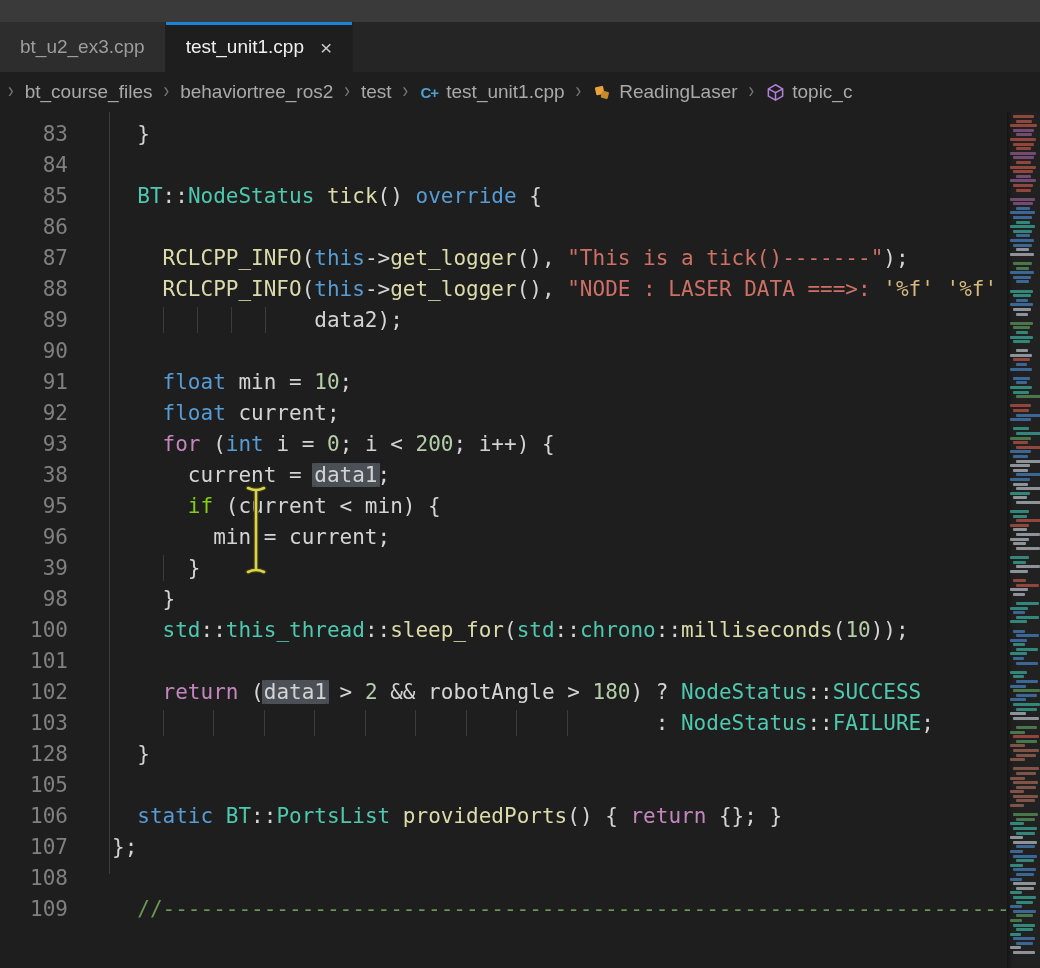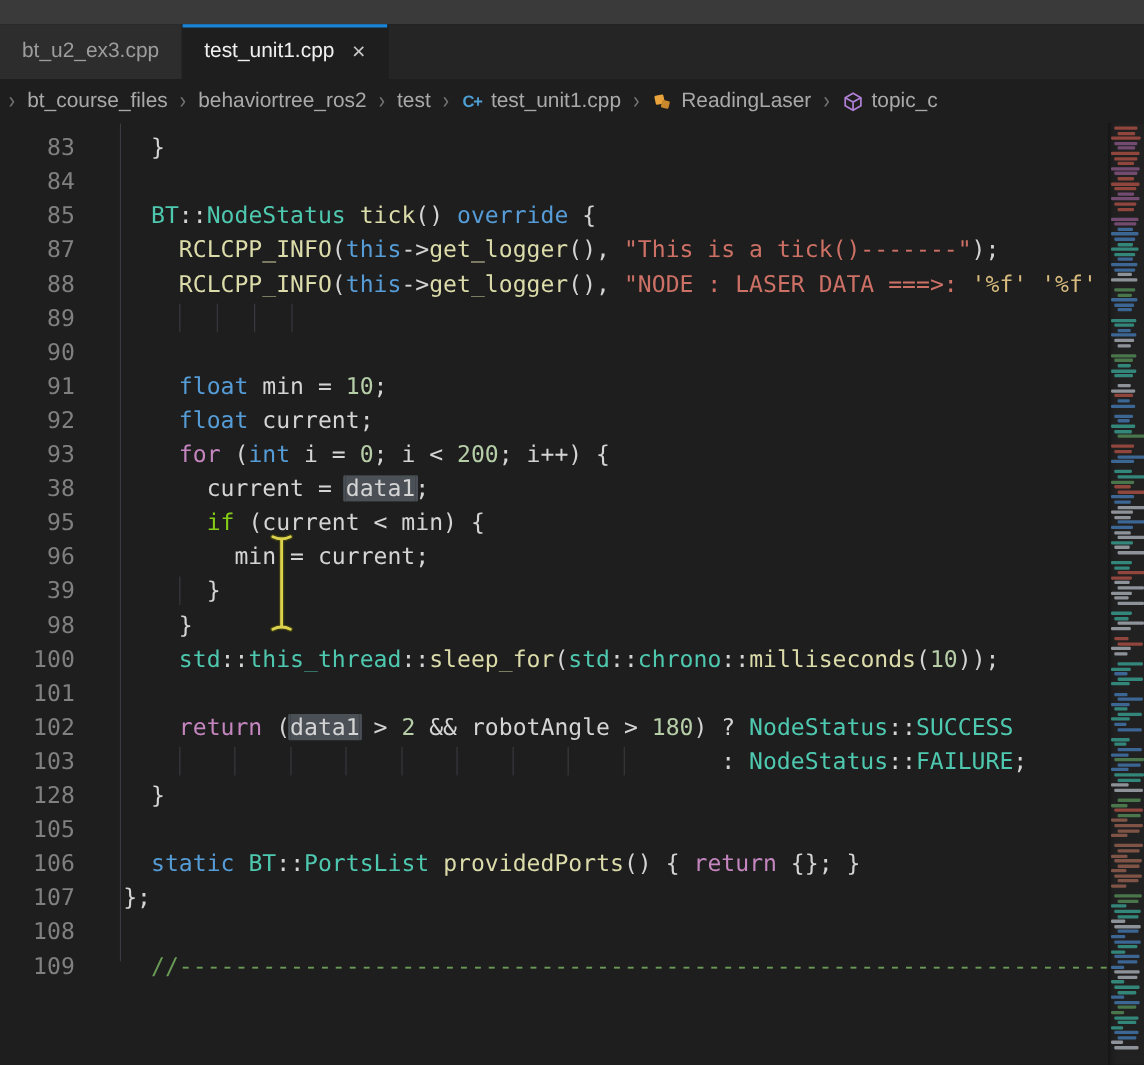--- a/index.html
+++ b/index.html
@@ -105,23 +105,24 @@
         <span>topic_c</span>
       </span>
     </div>
 
   <div class="editor">
     <div class="cont-guide"></div>
     <div id="code-lines">
         <div class="line"><div class="ln">83</div><div class="code"><span style="color: rgb(212, 212, 212);">  }</span></div></div>
         <div class="line"><div class="ln">84</div><div class="code"></div></div>
         <div class="line"><div class="ln">85</div><div class="code"><span style="color: rgb(78, 201, 176);">  BT</span><span style="color: rgb(212, 212, 212);">::</span><span style="color: rgb(78, 201, 176);">NodeStatus</span><span style="color: rgb(212, 212, 212);"> </span><span style="color: rgb(220, 220, 170);">tick</span><span style="color: rgb(212, 212, 212);">() </span><span style="color: rgb(86, 156, 214);">override</span><span style="color: rgb(212, 212, 212);"> {</span></div></div>
+        <div class="line"><div class="ln">86</div><div class="code"></div></div>
         <div class="line"><div class="ln">87</div><div class="code"><span style="color: rgb(220, 220, 170);">    RCLCPP_INFO</span><span style="color: rgb(212, 212, 212);">(</span><span class="squig" style="color: rgb(86, 156, 214);">this</span><span style="color: rgb(212, 212, 212);">-&gt;</span><span style="color: rgb(220, 220, 170);">get_logger</span><span style="color: rgb(212, 212, 212);">(), </span><span style="color: rgb(205, 112, 101);">"This is a tick()-------"</span><span style="color: rgb(212, 212, 212);">);</span></div></div>
         <div class="line"><div class="ln">88</div><div class="code"><span style="color: rgb(220, 220, 170);">    RCLCPP_INFO</span><span style="color: rgb(212, 212, 212);">(</span><span class="squig" style="color: rgb(86, 156, 214);">this</span><span style="color: rgb(212, 212, 212);">-&gt;</span><span style="color: rgb(220, 220, 170);">get_logger</span><span style="color: rgb(212, 212, 212);">(), </span><span style="color: rgb(205, 112, 101);">"NODE : LASER DATA ===&gt;: </span><span style="color: rgb(215, 186, 125);">'%f'</span><span style="color: rgb(205, 112, 101);"> </span><span style="color: rgb(215, 186, 125);">'%f'</span></div></div>
-        <div class="line"><div class="ln">89</div><div class="tick" style="left: 162.56px;"></div><div class="tick" style="left: 196.688px;"></div><div class="tick" style="left: 230.816px;"></div><div class="tick" style="left: 264.944px;"></div></div>
+        <div class="line"><div class="ln">89</div><div class="tick" style="left: 162.56px;"></div><div class="tick" style="left: 196.688px;"></div><div class="tick" style="left: 230.816px;"></div><div class="tick" style="left: 264.944px;"></div><div class="code"><span style="color: rgb(212, 212, 212);">                data2);</span></div></div>
         <div class="line"><div class="ln">90</div><div class="code"></div></div>
         <div class="line"><div class="ln">91</div><div class="code"><span style="color: rgb(86, 156, 214);">    float</span><span style="color: rgb(212, 212, 212);"> min = </span><span style="color: rgb(181, 206, 168);">10</span><span style="color: rgb(212, 212, 212);">;</span></div></div>
         <div class="line"><div class="ln">92</div><div class="code"><span style="color: rgb(86, 156, 214);">    float</span><span style="color: rgb(212, 212, 212);"> current;</span></div></div>
         <div class="line"><div class="ln">93</div><div class="code"><span style="color: rgb(197, 134, 192);">    for</span><span style="color: rgb(212, 212, 212);"> (</span><span style="color: rgb(86, 156, 214);">int</span><span style="color: rgb(212, 212, 212);"> i = </span><span style="color: rgb(181, 206, 168);">0</span><span style="color: rgb(212, 212, 212);">; i &lt; </span><span style="color: rgb(181, 206, 168);">200</span><span style="color: rgb(212, 212, 212);">; i++) {</span></div></div>
         <div class="line"><div class="ln">38</div><div class="code"><span style="color: rgb(212, 212, 212);">      current = </span><span class="hlbox" style="color: rgb(212, 212, 212);">data1</span><span style="color: rgb(212, 212, 212);">;</span></div></div>
         <div class="line"><div class="ln">95</div><div class="code"><span style="color: #84cc16;">      if</span><span style="color: rgb(212, 212, 212);"> (current &lt; min) {</span></div></div>
         <div class="line"><div class="ln">96</div><div class="code"><span style="color: rgb(212, 212, 212);">        min = current;</span></div></div>
         <div class="line"><div class="ln">39</div><div class="tick" style="left: 162.56px;"></div><div class="code"><span style="color: rgb(212, 212, 212);">      }</span></div></div>
         <div class="line"><div class="ln">98</div><div class="code"><span style="color: rgb(212, 212, 212);">    }</span></div></div>
         <div class="line"><div class="ln">100</div><div class="code"><span style="color: rgb(78, 201, 176);">    std</span><span style="color: rgb(212, 212, 212);">::</span><span style="color: rgb(78, 201, 176);">this_thread</span><span style="color: rgb(212, 212, 212);">::</span><span style="color: rgb(220, 220, 170);">sleep_for</span><span style="color: rgb(212, 212, 212);">(</span><span style="color: rgb(78, 201, 176);">std</span><span style="color: rgb(212, 212, 212);">::</span><span style="color: rgb(78, 201, 176);">chrono</span><span style="color: rgb(212, 212, 212);">::</span><span style="color: rgb(220, 220, 170);">milliseconds</span><span style="color: rgb(212, 212, 212);">(</span><span style="color: rgb(181, 206, 168);">10</span><span style="color: rgb(212, 212, 212);">));</span></div></div>

